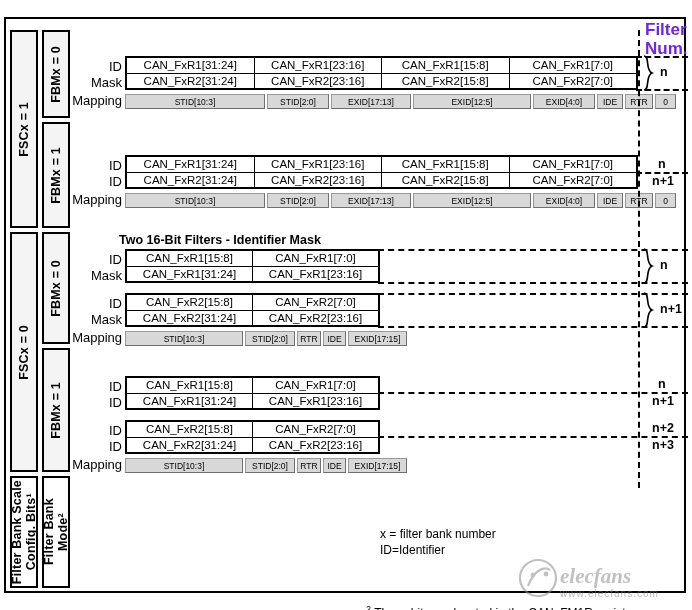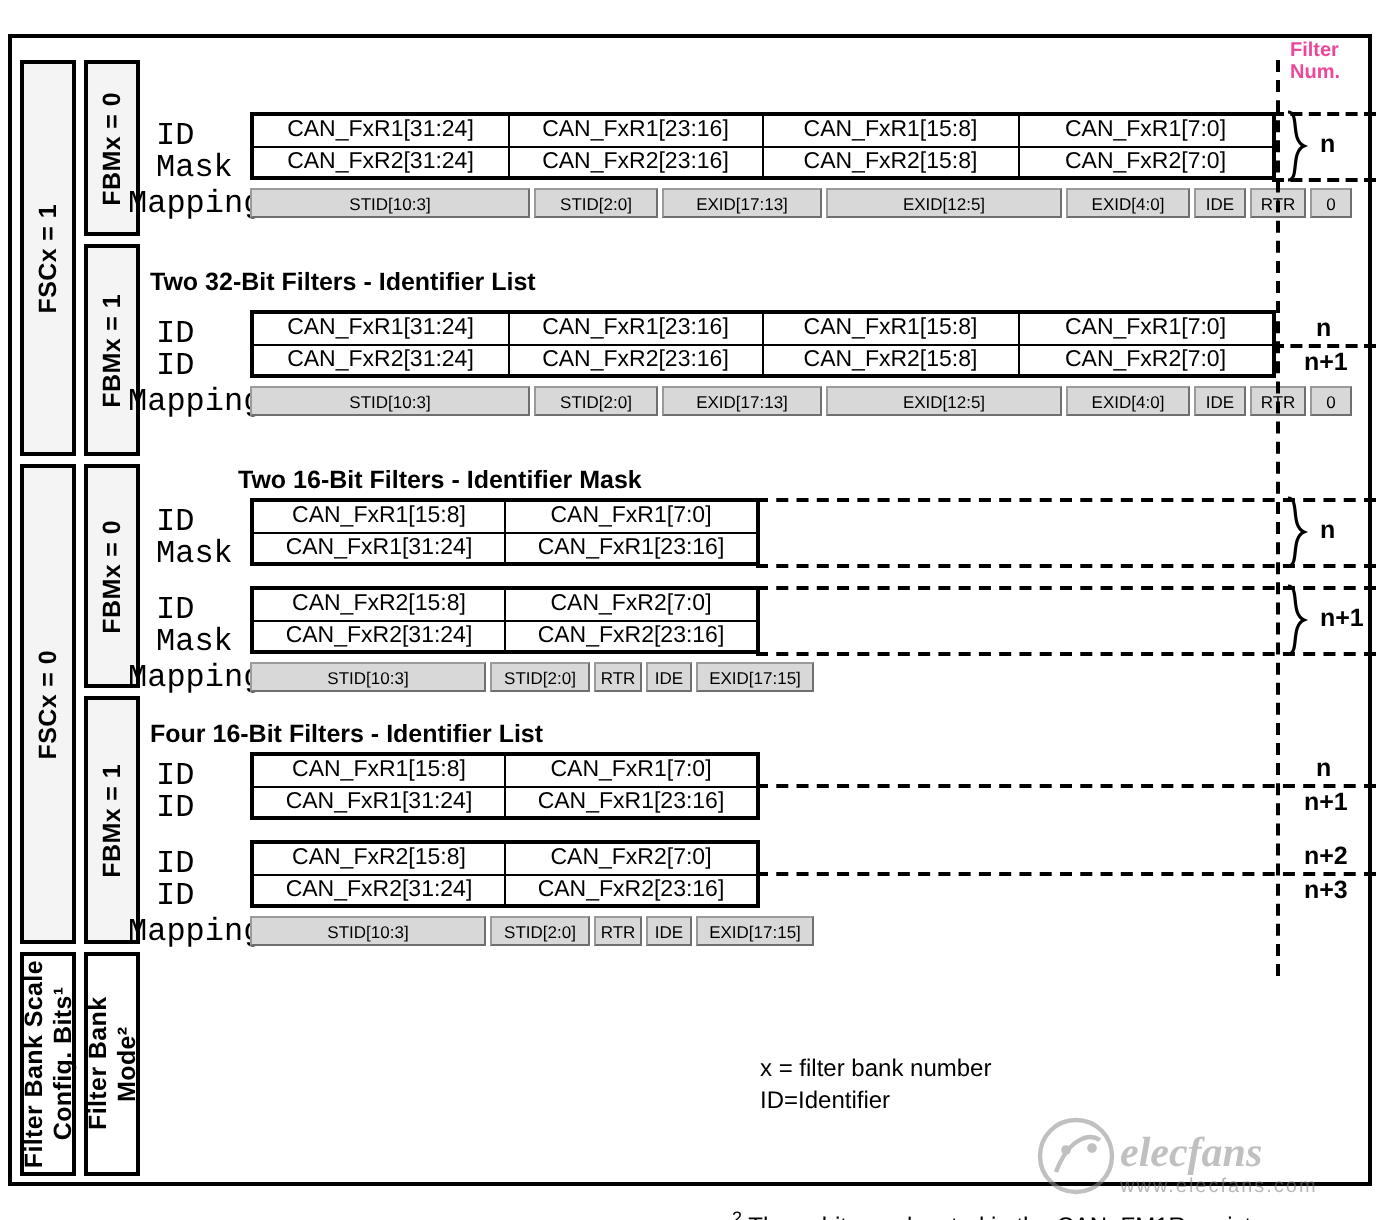--- a/index.html
+++ b/index.html
@@ -13,40 +13,40 @@
 
   
   .vbox{position:absolute;border:2px solid #000;box-sizing:border-box;background:#f4f4f4;display:flex;align-items:center;justify-content:center;}
   .vbox span{writing-mode:vertical-rl;transform:rotate(180deg);font-size:12.5px;font-weight:bold;color:#000;letter-spacing:.2px;text-align:center;line-height:1.15;}
   .vbox.plain{background:#fff;}
 
   
   .sect-title{position:absolute;font-size:12.5px;font-weight:bold;color:#000;white-space:nowrap;}
 
   
-  .rlabel{position:absolute;font-size:16px;color:#000;text-align:left;white-space:nowrap;font-family:Liberation Mono, monospace;}
+  .rlabel{position:absolute;font-size:13px;color:#000;text-align:right;white-space:nowrap;}
 
   
   .tbl{position:absolute;border:2px solid #000;box-sizing:border-box;background:#fff;display:flex;flex-direction:column;}
   .trow{display:flex;flex:1;}
   .trow + .trow{border-top:1px solid #000;}
   .tcell{flex:1;display:flex;align-items:center;justify-content:center;font-size:11.5px;color:#000;white-space:nowrap;box-sizing:border-box;}
   .tcell + .tcell{border-left:1.5px solid #000;text-align:center;}
 
   
   .maprow{position:absolute;display:flex;height:15px;}
   .mcell{background:#d8d8d8;border:1px solid #9a9a9a;border-right-color:#6f6f6f;border-bottom-color:#6f6f6f;box-sizing:border-box;display:flex;align-items:center;justify-content:center;font-size:8.5px;font-weight:normal;color:#000;white-space:nowrap;margin-right:2px;}
   .mcell:last-child{margin-right:0;}
 
   
   .dash-h{position:absolute;height:0;border-top:2px dashed #000;}
   .dash-v{position:absolute;width:0;border-left:2px dashed #000;}
 
   
-  .fnum-head{position:absolute;font-size:10px;font-weight:bold;color:#ec4899;line-height:1.12;white-space:nowrap;}
+  .fnum-head{position:absolute;font-size:17px;font-weight:bold;color:#6d28d9;line-height:1.12;white-space:nowrap;}
   .fnum{position:absolute;font-size:12.5px;font-weight:bold;color:#000;white-space:nowrap;}
 
   .brace{position:absolute;}
 
   
   .legend{position:absolute;font-size:12px;color:#000;white-space:nowrap;}
   .legend sup{font-size:9px;}
 
   .wm{position:absolute;pointer-events:none;opacity:.55;}
   .wm-txt{position:absolute;font-size:10px;color:#7d7d7d;letter-spacing:1px;white-space:nowrap;}
@@ -120,21 +120,20 @@
       <div class="mcell" style="width: 21px;">0</div>
     </div>
 
   <div class="dash-h" style="left:636px;top:56px;width:52px;"></div>
   <div class="dash-h" style="left:636px;top:89px;width:52px;"></div>
   <svg class="brace" style="left:641px;top:55px;" width="18" height="36" viewBox="0 0 18 36">
     <path d="M3,1 C9,1 4,15 11,18 C4,21 9,35 3,35" fill="none" stroke="#000" stroke-width="1.6"></path>
   </svg>
   <div class="fnum" style="left:660px;top:65px;">n</div>
 
-  <div class="sect-title" style="left:75px;top:134px;">Two 32-Bit Filters - Identifier List</div>
 
   <div class="rlabel" style="left:78px;top:158px;width:44px;">ID</div>
   <div class="rlabel" style="left:78px;top:174px;width:44px;">ID</div>
   <div class="rlabel" style="left:64px;top:192px;width:58px;">Mapping</div>
 
   <div class="tbl" style="left:125px;top:155px;width:513px;height:34px;">
     <div class="trow">
       <div class="tcell">CAN_FxR1[31:24]</div>
       <div class="tcell">CAN_FxR1[23:16]</div>
       <div class="tcell">CAN_FxR1[15:8]</div>
@@ -210,21 +209,20 @@
   <svg class="brace" style="left:641px;top:248px;" width="18" height="36" viewBox="0 0 18 36">
     <path d="M3,1 C9,1 4,15 11,18 C4,21 9,35 3,35" fill="none" stroke="#000" stroke-width="1.6"></path>
   </svg>
   <div class="fnum" style="left:660px;top:258px;">n</div>
 
   <svg class="brace" style="left:641px;top:292px;" width="18" height="36" viewBox="0 0 18 36">
     <path d="M3,1 C9,1 4,15 11,18 C4,21 9,35 3,35" fill="none" stroke="#000" stroke-width="1.6"></path>
   </svg>
   <div class="fnum" style="left:660px;top:302px;">n+1</div>
 
-  <div class="sect-title" style="left:75px;top:360px;">Four 16-Bit Filters - Identifier List</div>
 
   <div class="rlabel" style="left:78px;top:379px;width:44px;">ID</div>
   <div class="rlabel" style="left:78px;top:395px;width:44px;">ID</div>
 
   <div class="tbl" style="left:125px;top:376px;width:255px;height:34px;">
     <div class="trow">
       <div class="tcell">CAN_FxR1[15:8]</div>
       <div class="tcell">CAN_FxR1[7:0]</div>
     </div>
     <div class="trow">

